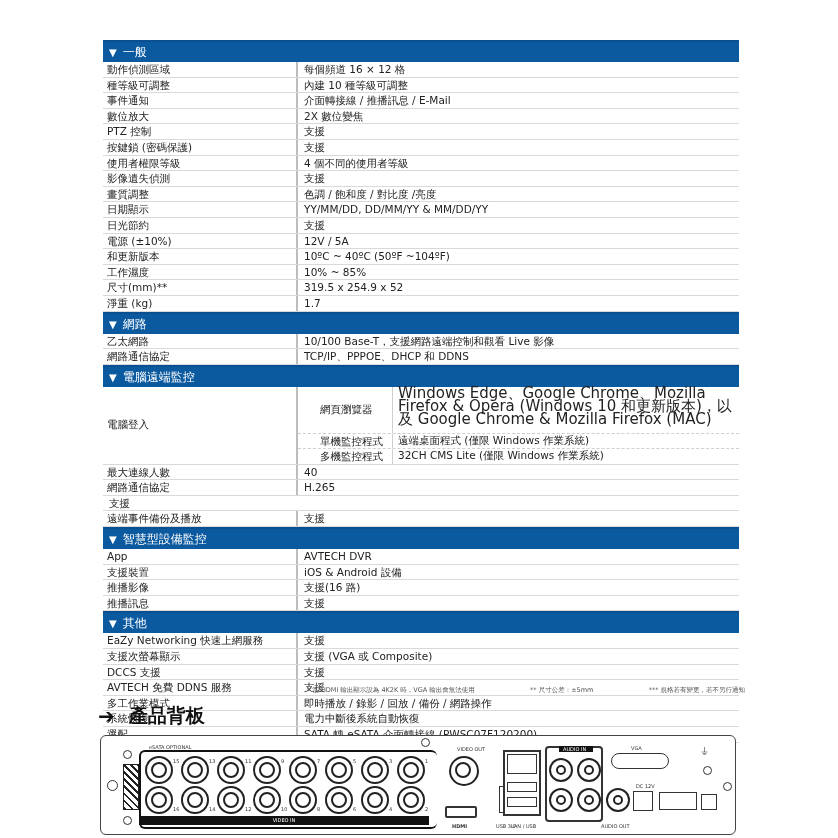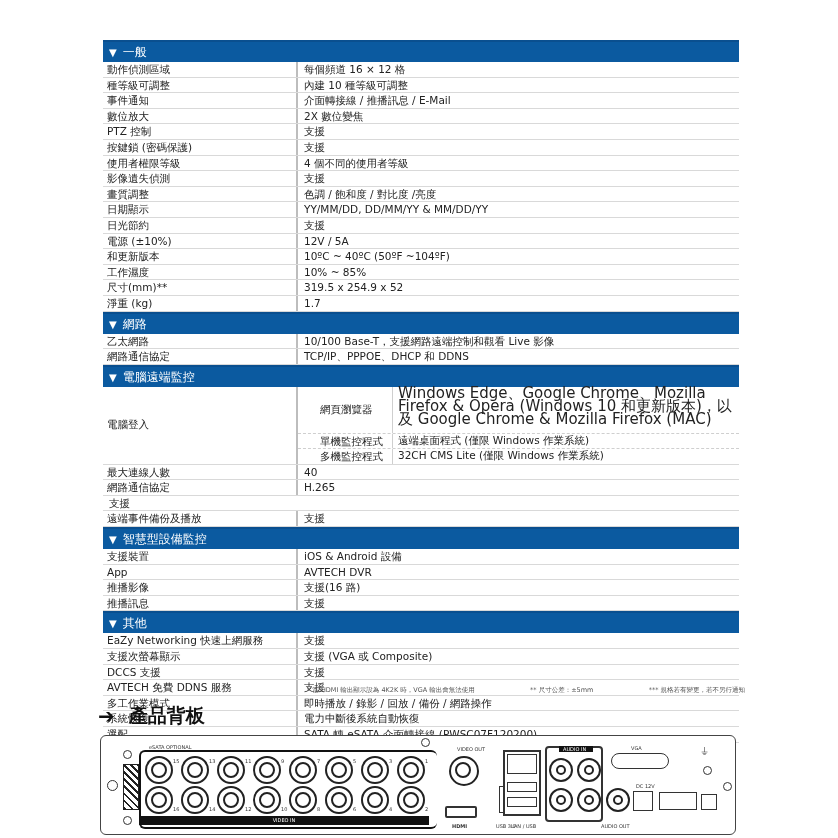--- a/index.html
+++ b/index.html
@@ -144,26 +144,26 @@
     </div>
     <div class="row">
       <div class="v">支援</div>
     </div>
     <div class="row">
       <div class="k">遠端事件備份及播放</div>
       <div class="v">支援</div>
     </div>
     <div class="sec-head"><span class="tri">▼</span><span>智慧型設備監控</span></div>
     <div class="row">
+      <div class="k">App</div>
+      <div class="v">AVTECH DVR</div>
+    </div>
+    <div class="row">
       <div class="k">支援裝置</div>
       <div class="v">iOS &amp; Android 設備</div>
-    </div>
-    <div class="row">
-      <div class="k">App</div>
-      <div class="v">AVTECH DVR</div>
     </div>
     <div class="row">
       <div class="k">推播影像</div>
       <div class="v">支援(16 路)</div>
     </div>
     <div class="row">
       <div class="k">推播訊息</div>
       <div class="v">支援</div>
     </div>
     <div class="sec-head"><span class="tri">▼</span><span>其他</span></div>

